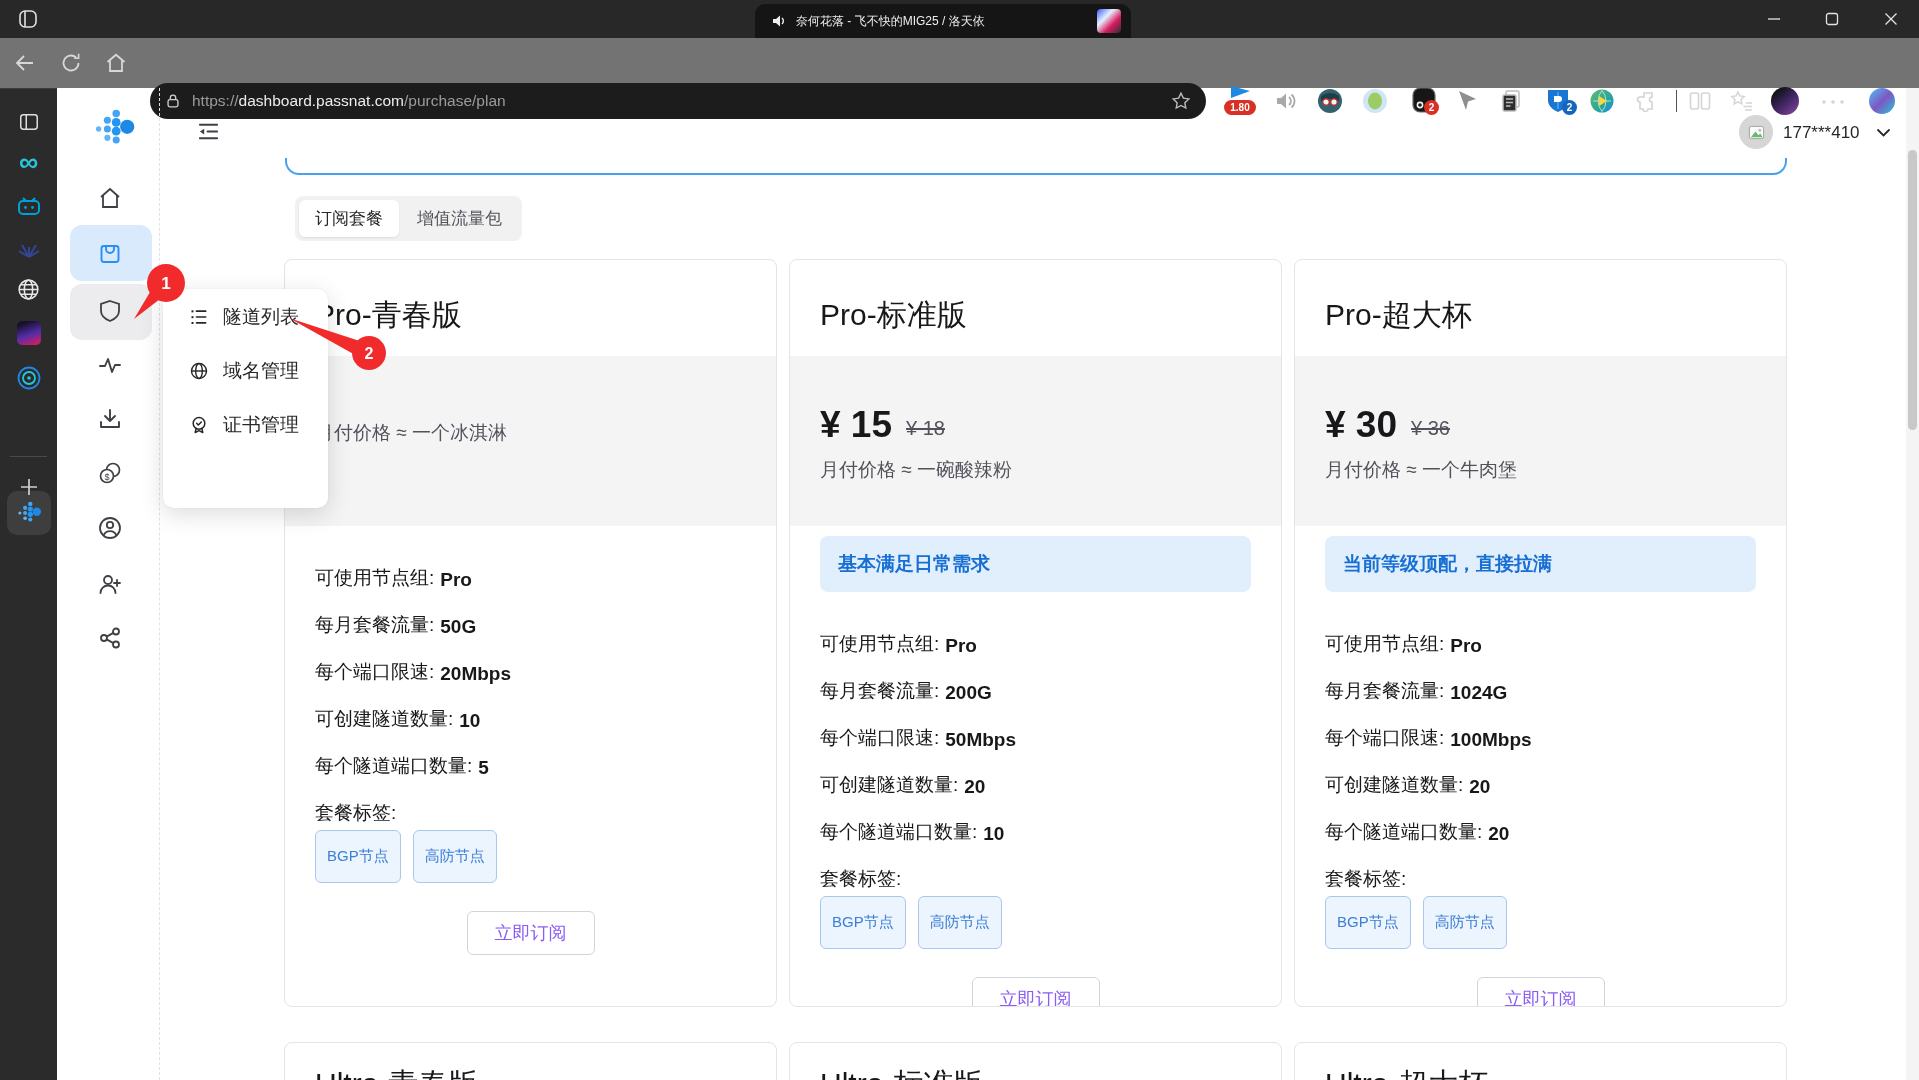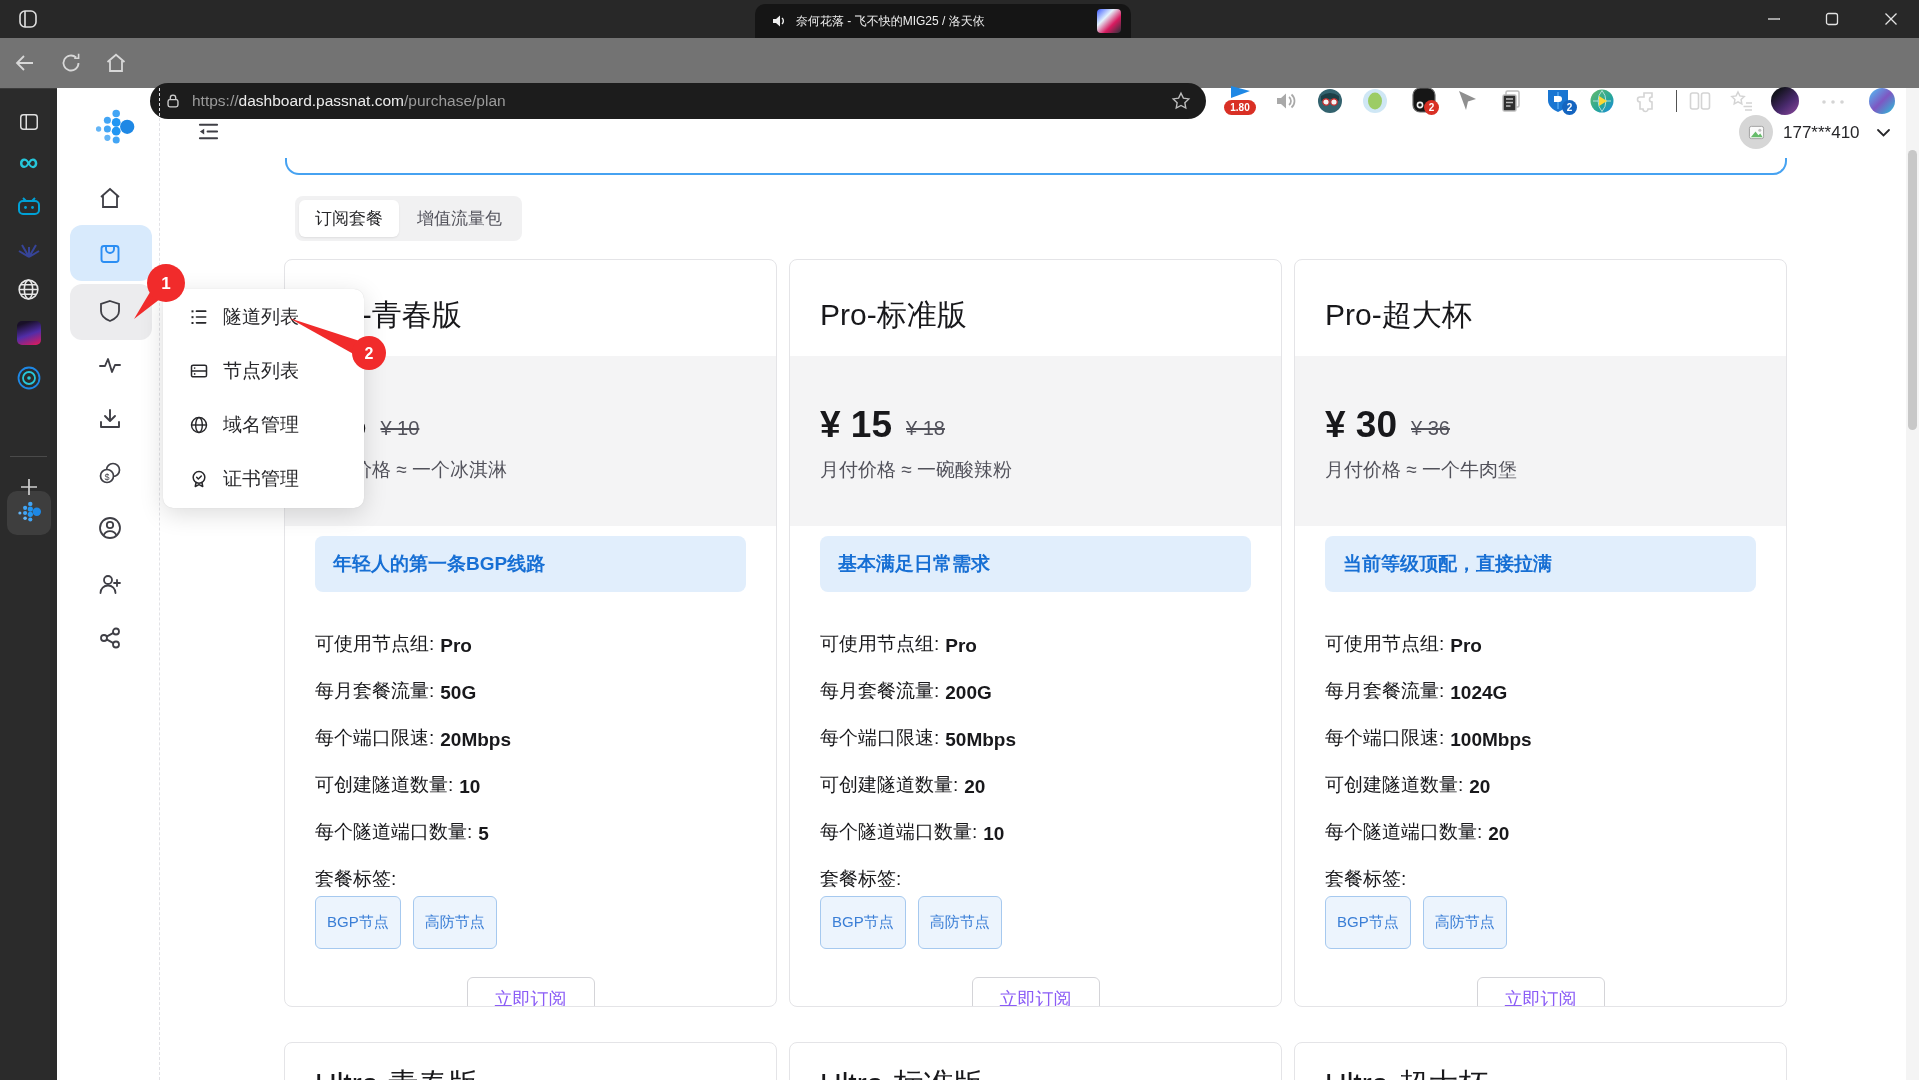--- a/index.html
+++ b/index.html
@@ -56,21 +56,21 @@
     font-size:19px;font-weight:bold;color:#176fd4;}
   .features{margin:18px 30px 0;font-size:19px;}
   .feat-row{height:47px;display:flex;align-items:flex-end;}
   .fv{font-weight:bold;margin-left:6px;}
   .chips{margin:4px 30px 0;display:flex;gap:12px;}
   .chip{border:1px solid #a6c9ef;background:#ecf4fd;color:#3a7ed6;border-radius:6px;padding:16px 11px;font-size:15px;}
   .sub-wrap{margin-top:28px;text-align:center;}
   .subscribe{border:1px solid #d4d4d8;background:#fff;border-radius:6px;padding:9px 27px;font-size:18px;color:#8b5cf6;cursor:pointer;font-family:inherit;}
   .partial{top:1042px;height:200px;}
   
-  .popup{position:absolute;left:163px;top:289px;width:201px;height:219px;background:#fff;border-radius:10px;
+  .popup{position:absolute;left:163px;top:289px;width:165px;height:219px;background:#fff;border-radius:10px;
     box-shadow:0 6px 24px rgba(0,0,0,.14),0 0 1px rgba(0,0,0,.15);z-index:40;padding-top:1px;}
   .menu-item{height:54px;display:flex;align-items:center;padding-left:26px;gap:14px;font-size:19px;color:#27272a;cursor:pointer;}
   
   .sb-track{position:absolute;left:1906px;top:88px;width:13px;height:992px;background:#f4f4f4;}
   .sb-thumb{position:absolute;left:1908px;top:150px;width:9px;height:280px;background:#c8c8c8;border-radius:5px;}
   svg{display:block;}
 </style>
 </head>
 <body>
 
@@ -396,27 +396,22 @@
   <div class="blue-line"></div>
 
   <div class="seg">
     <div class="seg-tab on">订阅套餐</div>
     <div class="seg-tab">增值流量包</div>
   </div>
 
   <div class="card" style="left:284px;">
     <div class="card-title">Pro-青春版</div>
     <div class="card-gray">
-      <div class="price-row">
-        <span class="price">¥ 5</span>
-        <span class="orig">¥ 10</span>
-      </div>
       <div class="price-note">月付价格 ≈ 一个冰淇淋</div>
     </div>
-    <div class="card-highlight">年轻人的第一条BGP线路</div>
     <div class="features">
       <div class="feat-row">
           <span>可使用节点组:</span>
           <span class="fv">Pro</span>
         </div>
       <div class="feat-row">
           <span>每月套餐流量:</span>
           <span class="fv">50G</span>
         </div>
       <div class="feat-row">
@@ -540,29 +535,20 @@
     <div class="menu-item">
       <svg width="20" height="20" viewBox="0 0 24 24" fill="#27272a" stroke="#27272a" stroke-width="2" stroke-linecap="round">
         <path d="M9 5 h11 M9 12 h11 M9 19 h11"></path>
         <rect x="3" y="4" width="2.4" height="2.4" stroke="none"></rect>
           <rect x="3" y="11" width="2.4" height="2.4" stroke="none"></rect>
           <rect x="3" y="18" width="2.4" height="2.4" stroke="none"></rect>
       </svg>
       <span>隧道列表</span>
     </div>
     <div class="menu-item">
-      <svg width="20" height="20" viewBox="0 0 24 24" fill="none" stroke="#27272a" stroke-width="1.8">
-        <rect x="3" y="5" width="18" height="14" rx="2"></rect>
-          <path d="M3 12 h18"></path>
-        <circle cx="6.8" cy="8.5" r="1" fill="#27272a" stroke="none"></circle>
-          <circle cx="6.8" cy="15.5" r="1" fill="#27272a" stroke="none"></circle>
-      </svg>
-      <span>节点列表</span>
-    </div>
-    <div class="menu-item">
       <svg width="20" height="20" viewBox="0 0 24 24" fill="none" stroke="#27272a" stroke-width="1.7">
         <circle cx="12" cy="12" r="9"></circle>
           <ellipse cx="12" cy="12" rx="4" ry="9"></ellipse>
           <path d="M3 12 h18"></path>
       </svg>
       <span>域名管理</span>
     </div>
     <div class="menu-item">
       <svg width="20" height="20" viewBox="0 0 24 24" fill="none" stroke="#27272a" stroke-width="1.8" stroke-linecap="round" stroke-linejoin="round">
         <circle cx="12" cy="10" r="7"></circle>

